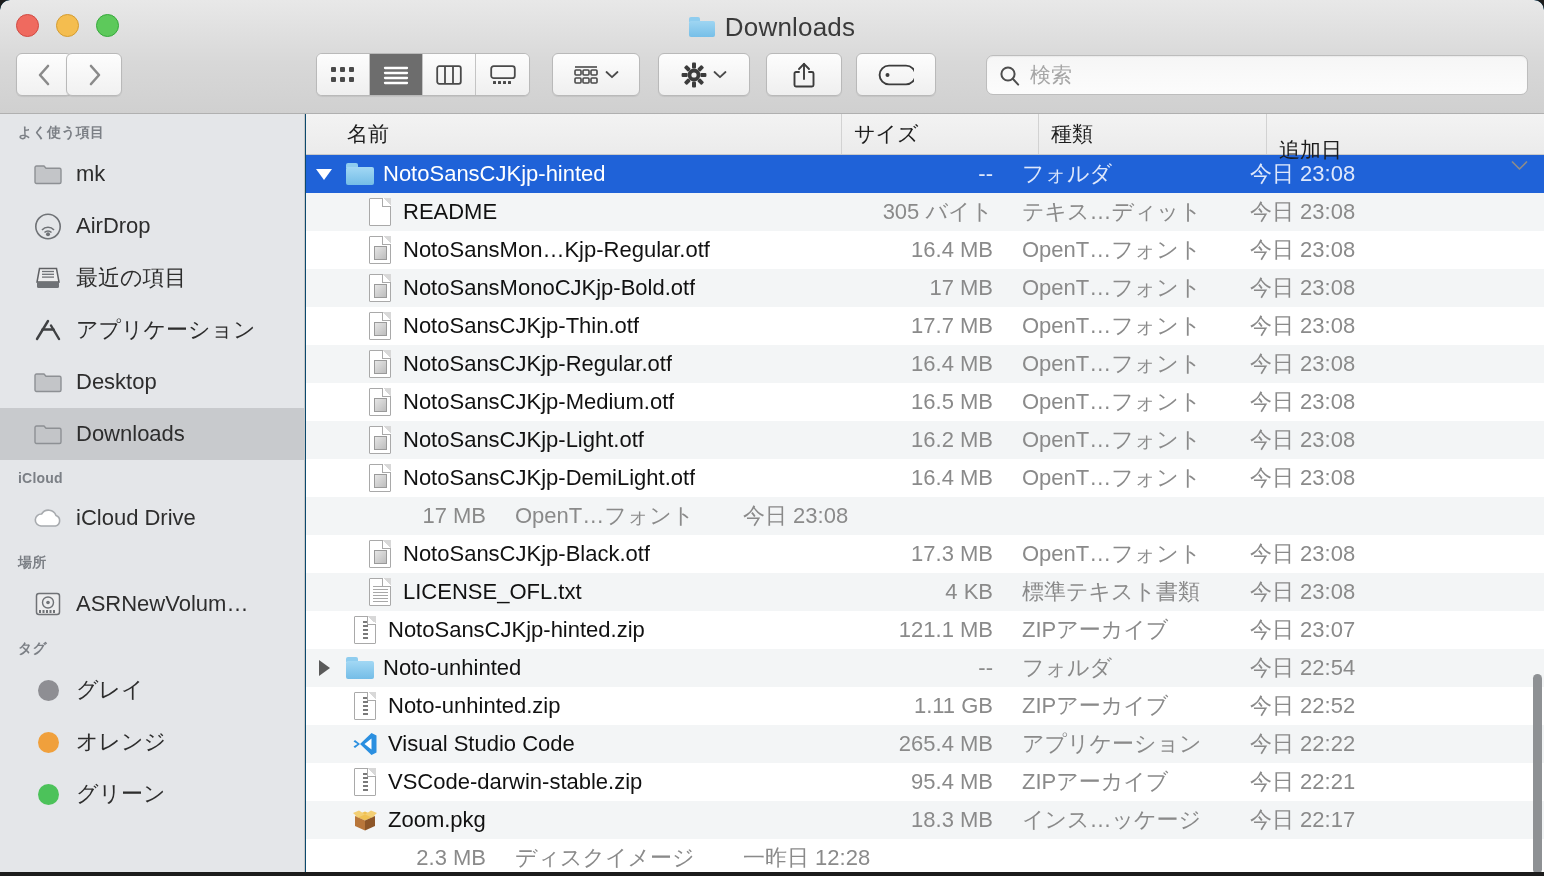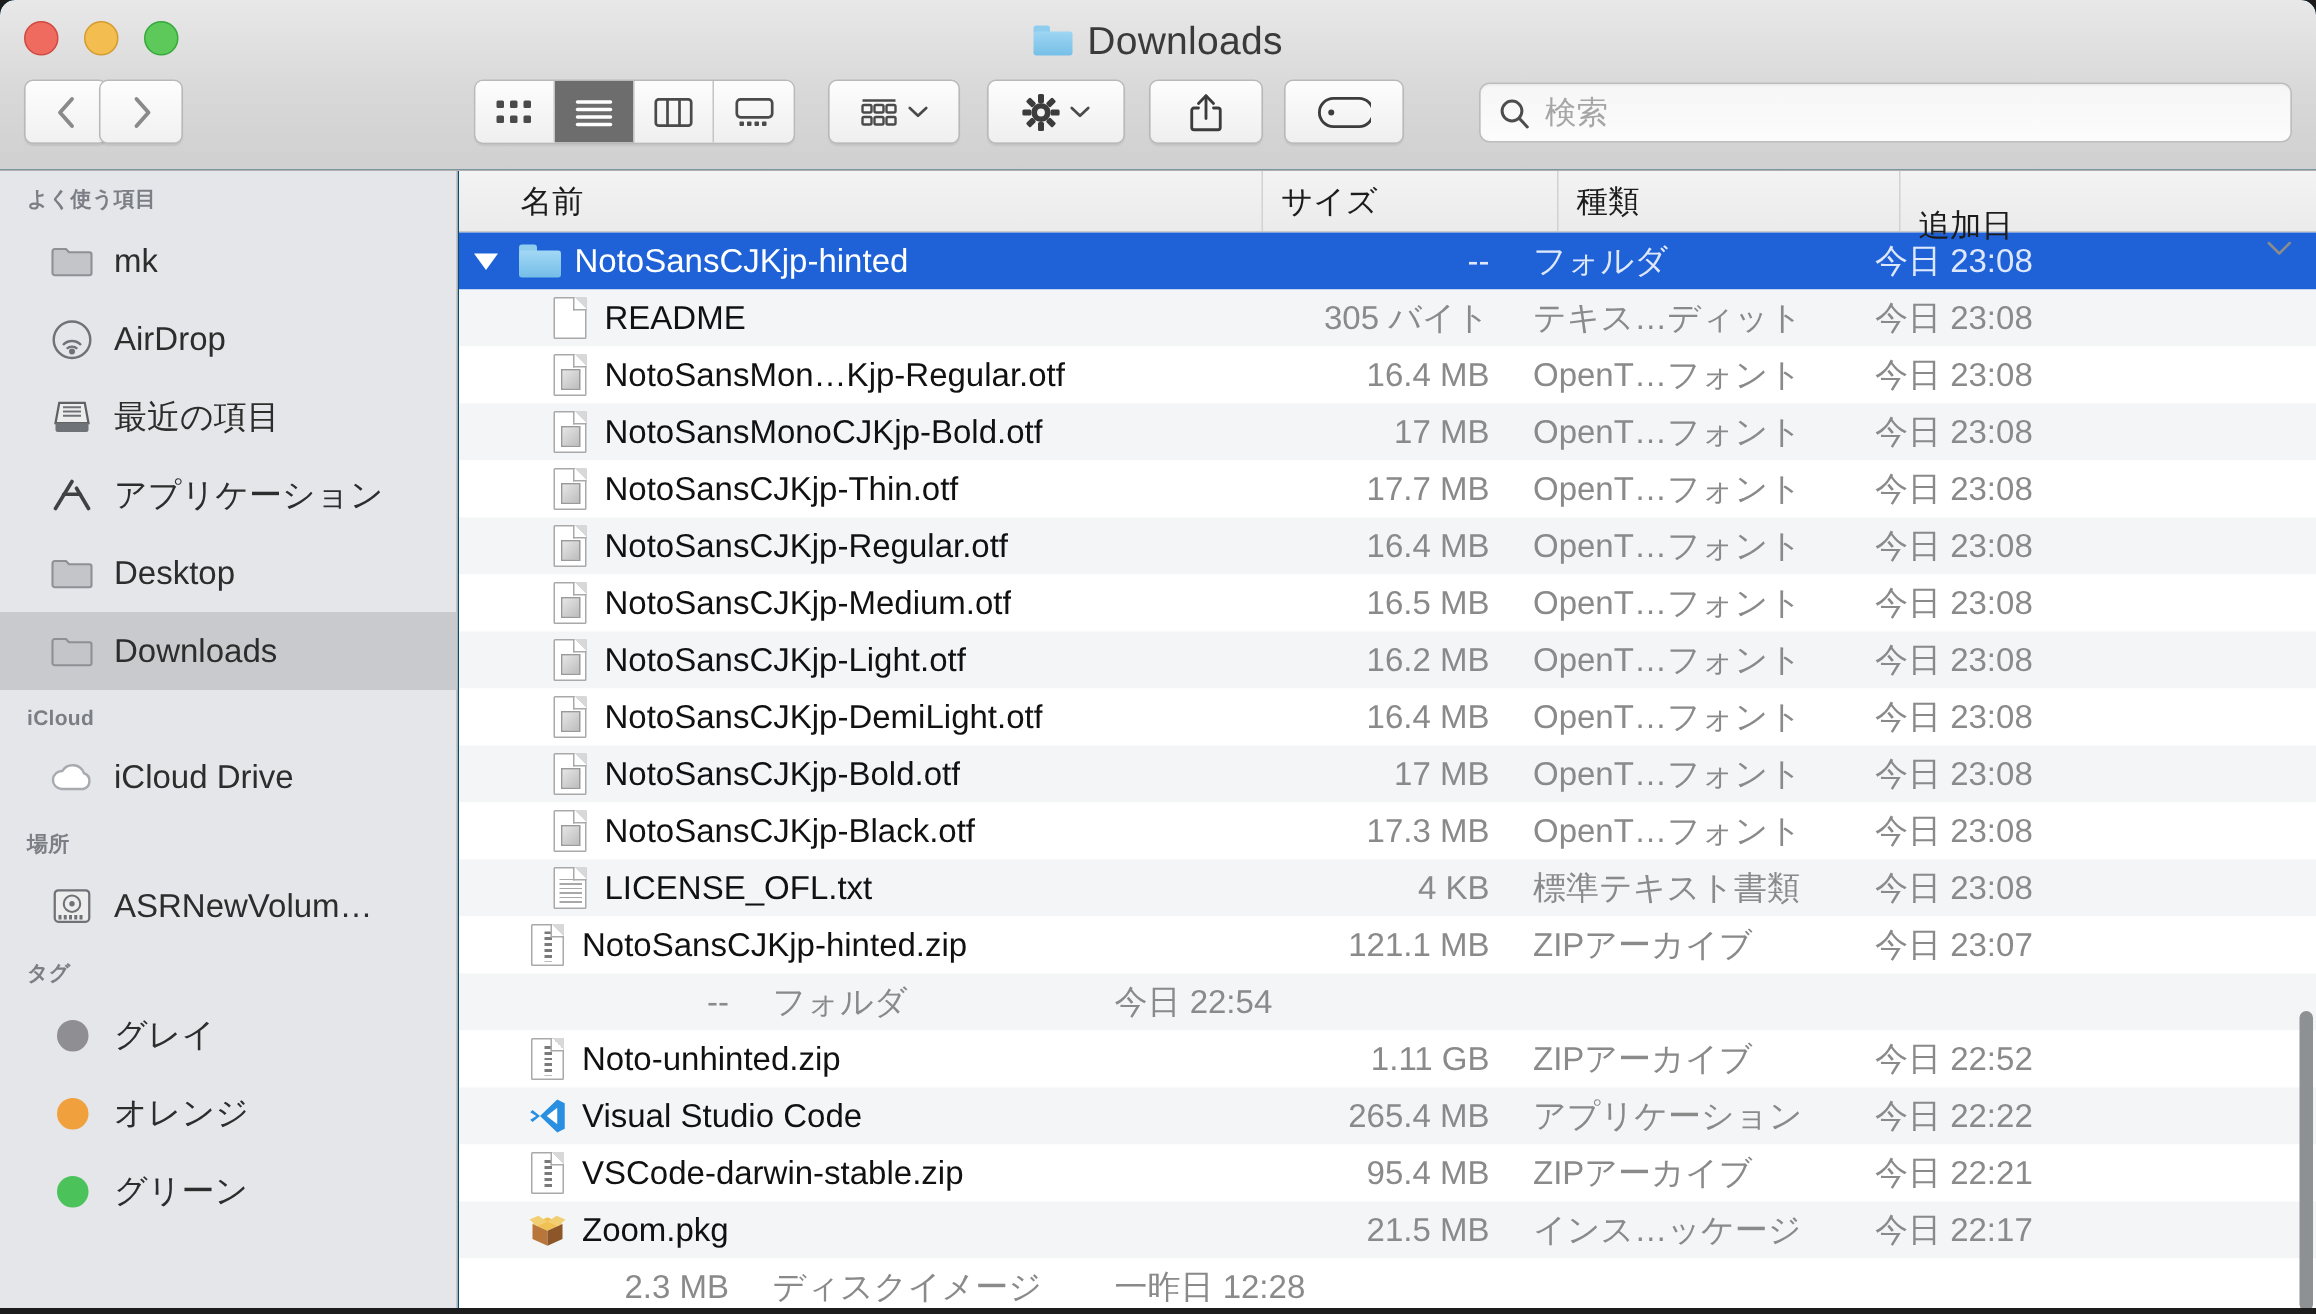--- a/index.html
+++ b/index.html
@@ -552,28 +552,20 @@
                 <span class="inner"></span>
               </span>
             </span>
             <span class="fname">NotoSansCJKjp-DemiLight.otf</span>
           </div>
           <div class="cell-size">16.4 MB</div>
           <div class="cell-kind">OpenT…フォント</div>
           <div class="cell-date">今日 23:08</div>
         </div>
         <div class="row even">
-          <div class="cell-name indent1">
-            <span class="fileicon">
-              <span class="doc font">
-                <span class="inner"></span>
-              </span>
-            </span>
-            <span class="fname">NotoSansCJKjp-Bold.otf</span>
-          </div>
           <div class="cell-size">17 MB</div>
           <div class="cell-kind">OpenT…フォント</div>
           <div class="cell-date">今日 23:08</div>
         </div>
         <div class="row odd">
           <div class="cell-name indent1">
             <span class="fileicon">
               <span class="doc font">
                 <span class="inner"></span>
               </span>
@@ -604,20 +596,33 @@
                 <span class="zipper"></span>
               </span>
             </span>
             <span class="fname">NotoSansCJKjp-hinted.zip</span>
           </div>
           <div class="cell-size">121.1 MB</div>
           <div class="cell-kind">ZIPアーカイブ</div>
           <div class="cell-date">今日 23:07</div>
         </div>
         <div class="row even">
+          <div class="cell-name indent0">
+            <span class="disc">
+              <span class="tri right"></span>
+            </span>
+            <span style="width: 10px; flex-shrink: 0;"></span>
+            <span class="fileicon">
+              <span class="foldericon">
+                <span class="tab"></span>
+                <span class="body"></span>
+              </span>
+            </span>
+            <span class="fname">Noto-unhinted</span>
+          </div>
           <div class="cell-size">--</div>
           <div class="cell-kind">フォルダ</div>
           <div class="cell-date">今日 22:54</div>
         </div>
         <div class="row odd">
           <div class="cell-name indent-top">
             <span class="fileicon">
               <span class="doc zip">
                 <span class="zipper"></span>
               </span>
@@ -661,21 +666,21 @@
               <svg width="28" height="26" viewBox="0 0 28 26">
                 <path d="M4 9 L14 13.5 L24 9 L14 4.5 Z" fill="#f0c153"></path>
                 <path d="M4 9 V19 L14 23.5 V13.5 Z" fill="#b8763a"></path>
                 <path d="M24 9 V19 L14 23.5 V13.5 Z" fill="#8d5628"></path>
                 <path d="M2 6 L7 10.5 L14 7.5 L8 3.5 Z" fill="#f3cf74"></path>
                 <path d="M26 6 L21 10.5 L14 7.5 L20 3.5 Z" fill="#f3cf74"></path>
               </svg>
             </span>
             <span class="fname">Zoom.pkg</span>
           </div>
-          <div class="cell-size">21.5 MB</div>
+          <div class="cell-size">18.3 MB</div>
           <div class="cell-kind">インス…ッケージ</div>
           <div class="cell-date">今日 22:17</div>
         </div>
         <div class="row odd">
           <div class="cell-size">2.3 MB</div>
           <div class="cell-kind">ディスクイメージ</div>
           <div class="cell-date">一昨日 12:28</div>
         </div>
       </div>
 

